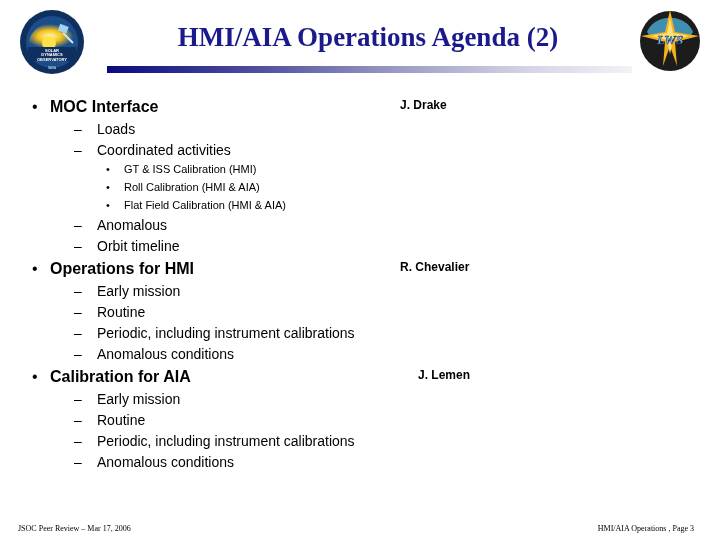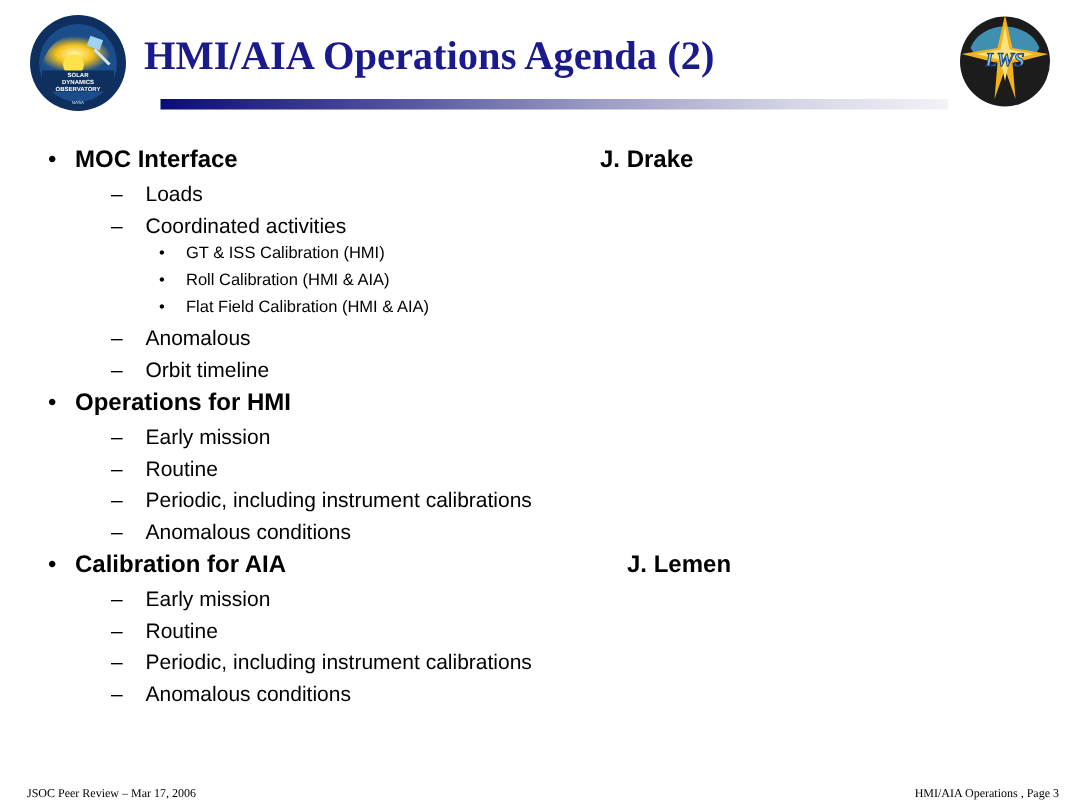--- a/index.html
+++ b/index.html
@@ -2,41 +2,41 @@
 <html><head>
   <meta charset="utf-8">
   <style>
     html, body { margin: 0; padding: 0; background: #ffffff; }
     #slide { position: relative; width: 720px; height: 540px; background: #ffffff; overflow: hidden; font-family: "Liberation Sans", sans-serif; color: #000; }
 
     .logo { position: absolute; }
     #sdo-logo { left: 19px; top: 9px; width: 66px; height: 66px; }
     #lws-logo { left: 637px; top: 8px; width: 66px; height: 70px; }
 
-    #title { position: absolute; left: 96px; top: 22px; width: 520px; 
+    #title { position: absolute; left: 108px; top: 22px; width: 520px; text-align: center;
       font-family: "Liberation Serif", serif; font-weight: bold; font-size: 27px; color: #1a1a8c; letter-spacing: 0px; white-space: nowrap; }
     #title-rule { position: absolute; left: 107px; top: 66px; width: 525px; height: 7px;
       background: linear-gradient(to right, #0a0a80 0%, #5252a0 30%, #9a9ac4 55%, #d4d4e6 80%, #f2f2f8 100%); }
 
     .l1 { position: absolute; left: 0; font-size: 16px; font-weight: bold; white-space: nowrap; }
     .l1 .bullet { position: absolute; left: 32px; top: 0; font-weight: normal; }
     .l1 .text { position: absolute; left: 50px; top: 0; }
-    .presenter { position: absolute; left: 400px; font-size: 16px; font-weight: bold; white-space: nowrap; }
+    .presenter { position: absolute; left: 400px; font-size: 12px; font-weight: bold; white-space: nowrap; }
 
     .l2 { position: absolute; left: 0; font-size: 14px; white-space: nowrap; }
     .l2 .dash { position: absolute; left: 74px; top: 0; }
     .l2 .text { position: absolute; left: 97px; top: 0; }
 
     .l3 { position: absolute; left: 0; font-size: 11px; white-space: nowrap; }
     .l3 .sq { position: absolute; left: 106px; top: 0; }
     .l3 .text { position: absolute; left: 124px; top: 0; }
 
     .footer { position: absolute; top: 524px; font-family: "Liberation Serif", serif; font-size: 8px; font-weight: normal; white-space: nowrap; color: #000; }
     #footer-left { left: 18px; }
-    #footer-right { right: 14px; }
+    #footer-right { right: 26px; }
   </style>
 </head>
 <body>
 
 <div id="slide">
 
   <svg id="sdo-logo" class="logo" viewBox="0 0 66 66">
     <defs>
       <radialGradient id="sunglow" cx="0.45" cy="0.55" r="0.5">
         <stop offset="0" stop-color="#fff9b0"></stop>
@@ -100,20 +100,21 @@
   </div>
   <div class="l2" style="top:238px;">
     <span class="dash">–</span>
     <span class="text">Orbit timeline</span>
   </div>
 
   <div class="l1" style="top:260px;">
     <span class="bullet">•</span>
     <span class="text">Operations for HMI</span>
   </div>
+  <div class="presenter" style="top:260px;">R. Chevalier</div>
 
   <div class="l2" style="top:283px;">
     <span class="dash">–</span>
     <span class="text">Early mission</span>
   </div>
   <div class="l2" style="top:304px;">
     <span class="dash">–</span>
     <span class="text">Routine</span>
   </div>
   <div class="l2" style="top:325px;">

